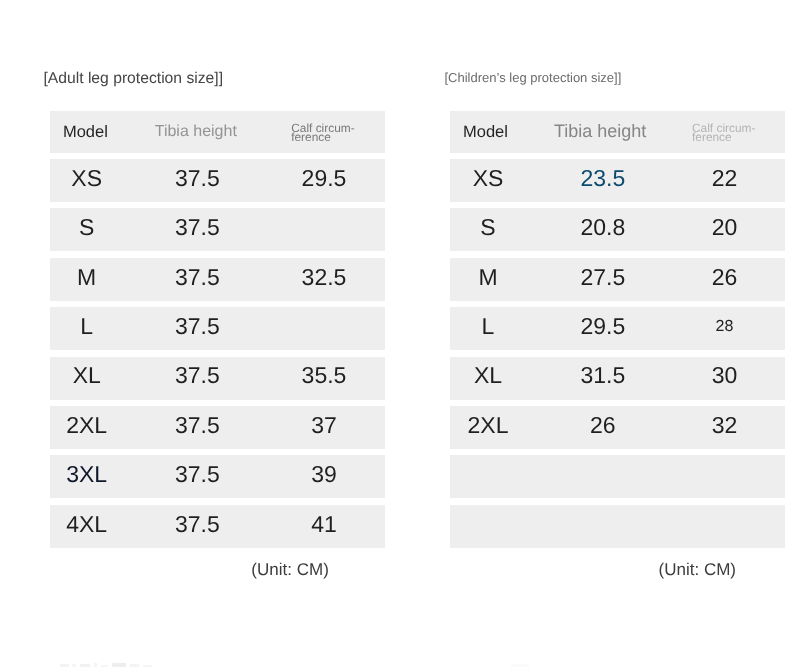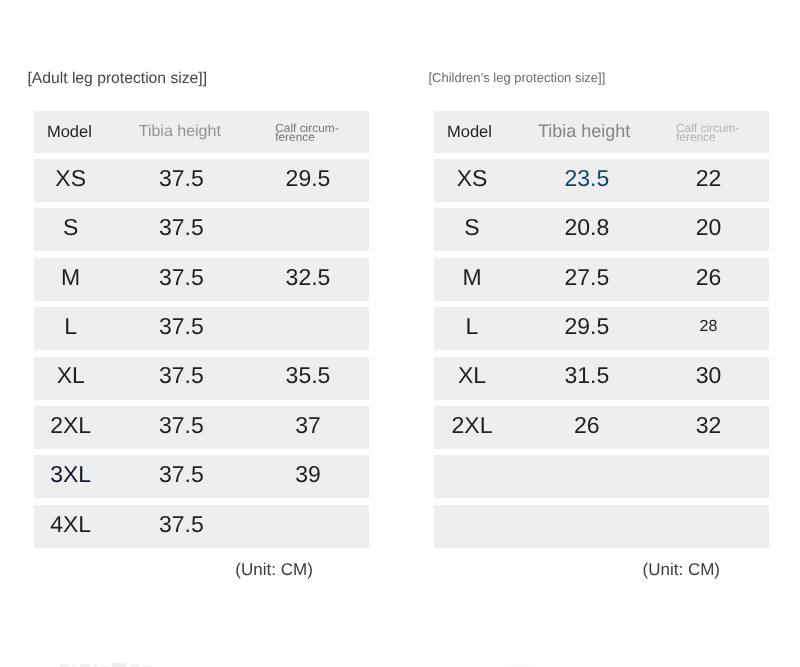--- a/index.html
+++ b/index.html
@@ -9,21 +9,21 @@
     background: #ffffff;
     font-family: "Liberation Sans", sans-serif;
     -webkit-font-smoothing: antialiased;
     text-rendering: geometricPrecision;
     overflow: hidden;
     position: relative;
   }
   .page { position:absolute; left:0; top:0; width:800px; height:667px; background:#ffffff;
           will-change: transform; transform: translateZ(0); }
 
-  .panel { position:absolute; top:0; width:335px; height:667px; }
+  .panel { position:absolute; top:0; width:335px; height:667px;margin-left:16px; }
   .panel.left  { left:34px; }
   .panel.right { left:434px; }
 
   .panel-title { position:absolute; white-space:nowrap; }
 
   .table { position:absolute; left:0; top:111px; width:335px; }
 
   .row { position:absolute; left:0; width:335px; background:#eeeeee; }
 
   .cell {
@@ -95,20 +95,21 @@
           <div class="cell center" style="left: 219px; width: 110px; font-size: 23px; color: rgb(31, 31, 31); top: -2.2px;">37</div>
         </div>
         <div class="row" style="top: 344.4px; height: 43px; background: rgb(238, 238, 238);">
           <div class="cell center" style="left: -13.3px; width: 100px; font-size: 23px; color: #0f172a; top: -2.2px;">3XL</div>
           <div class="cell center" style="left: 92.4px; width: 110px; font-size: 23px; color: rgb(31, 31, 31); top: -2.2px;">37.5</div>
           <div class="cell center" style="left: 219px; width: 110px; font-size: 23px; color: rgb(31, 31, 31); top: -2.2px;">39</div>
         </div>
         <div class="row" style="top: 393.8px; height: 43px; background: rgb(238, 238, 238);">
           <div class="cell center" style="left: -13.3px; width: 100px; font-size: 23px; color: rgb(31, 31, 31); top: -2.2px;">4XL</div>
           <div class="cell center" style="left: 92.4px; width: 110px; font-size: 23px; color: rgb(31, 31, 31); top: -2.2px;">37.5</div>
+          <div class="cell center" style="left: 219px; width: 110px; font-size: 23px; color: rgb(31, 31, 31); top: -2.2px;">41</div>
         </div>
       </div>
     <div class="unit" style="font-size: 17px; top: 560.3px; right: 56.2px; color: rgb(60, 60, 60);">(Unit: CM)</div>
   </div>
   <div class="panel right">
     <div class="panel-title" style="left: -5.5px; top: 70px; font-size: 13px; color: rgb(107, 107, 107);">[Children’s leg protection size]]</div>
     <div class="table">
         <div class="row" style="top: 0px; height: 41.6px; background: rgb(238, 238, 238);">
           <div class="cell baseline" style="left: -14.5px; width: 100px; font-size: 16.5px; color: rgb(36, 36, 36);">
             <span style="line-height: 16.5px; top: 12.6675px;">Model</span>

